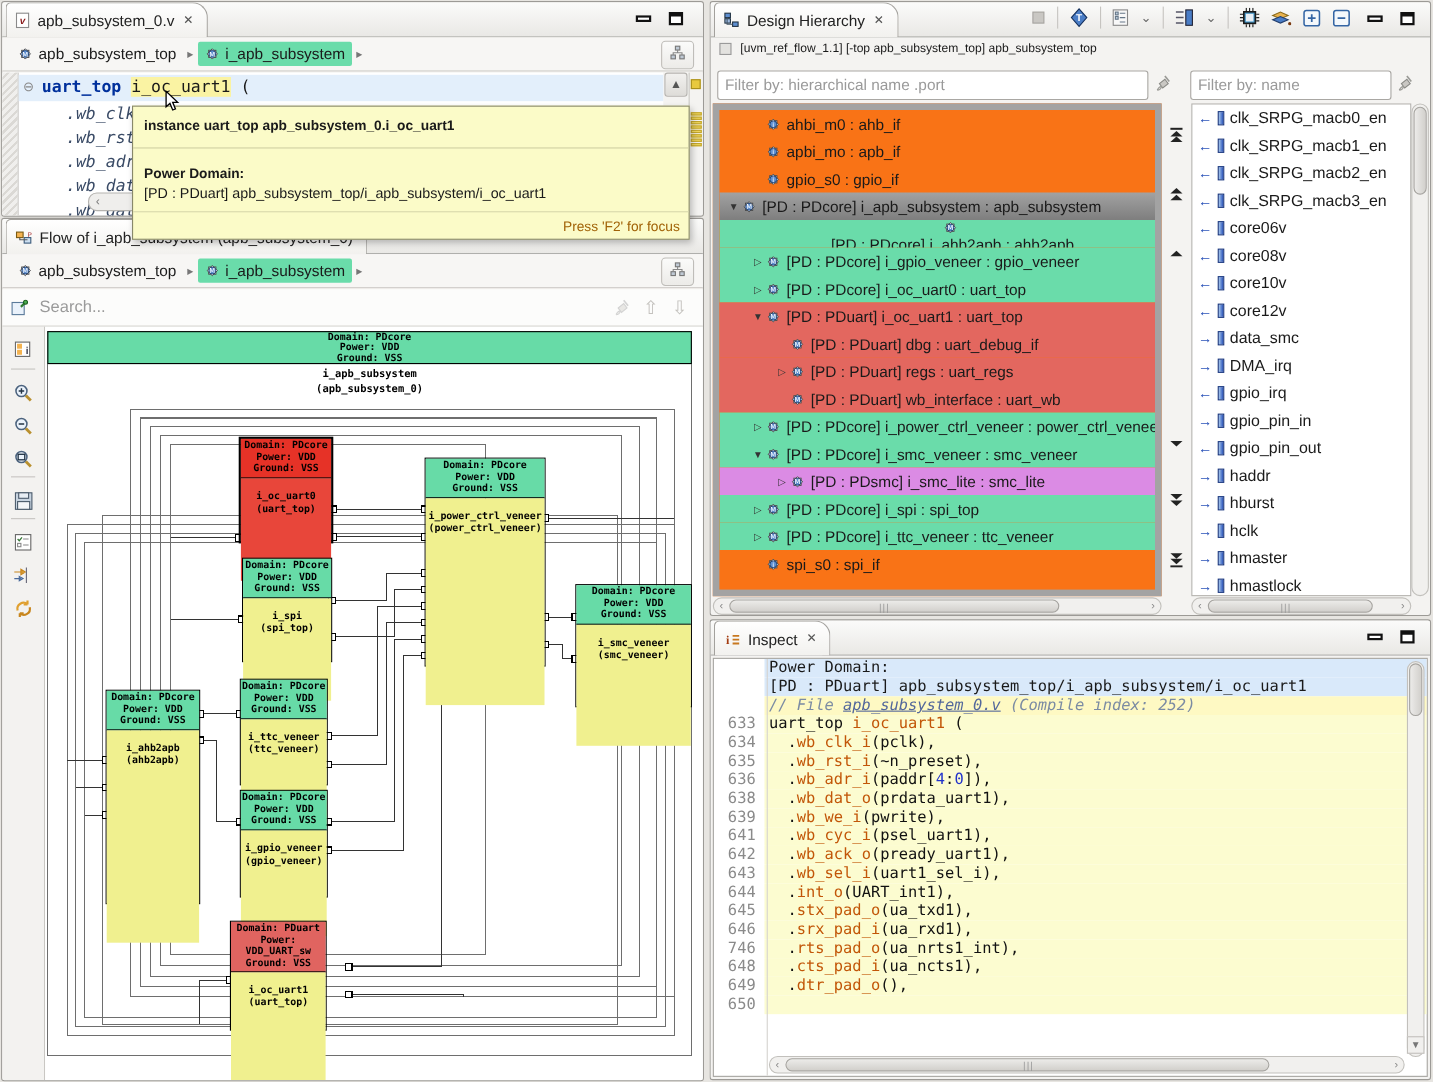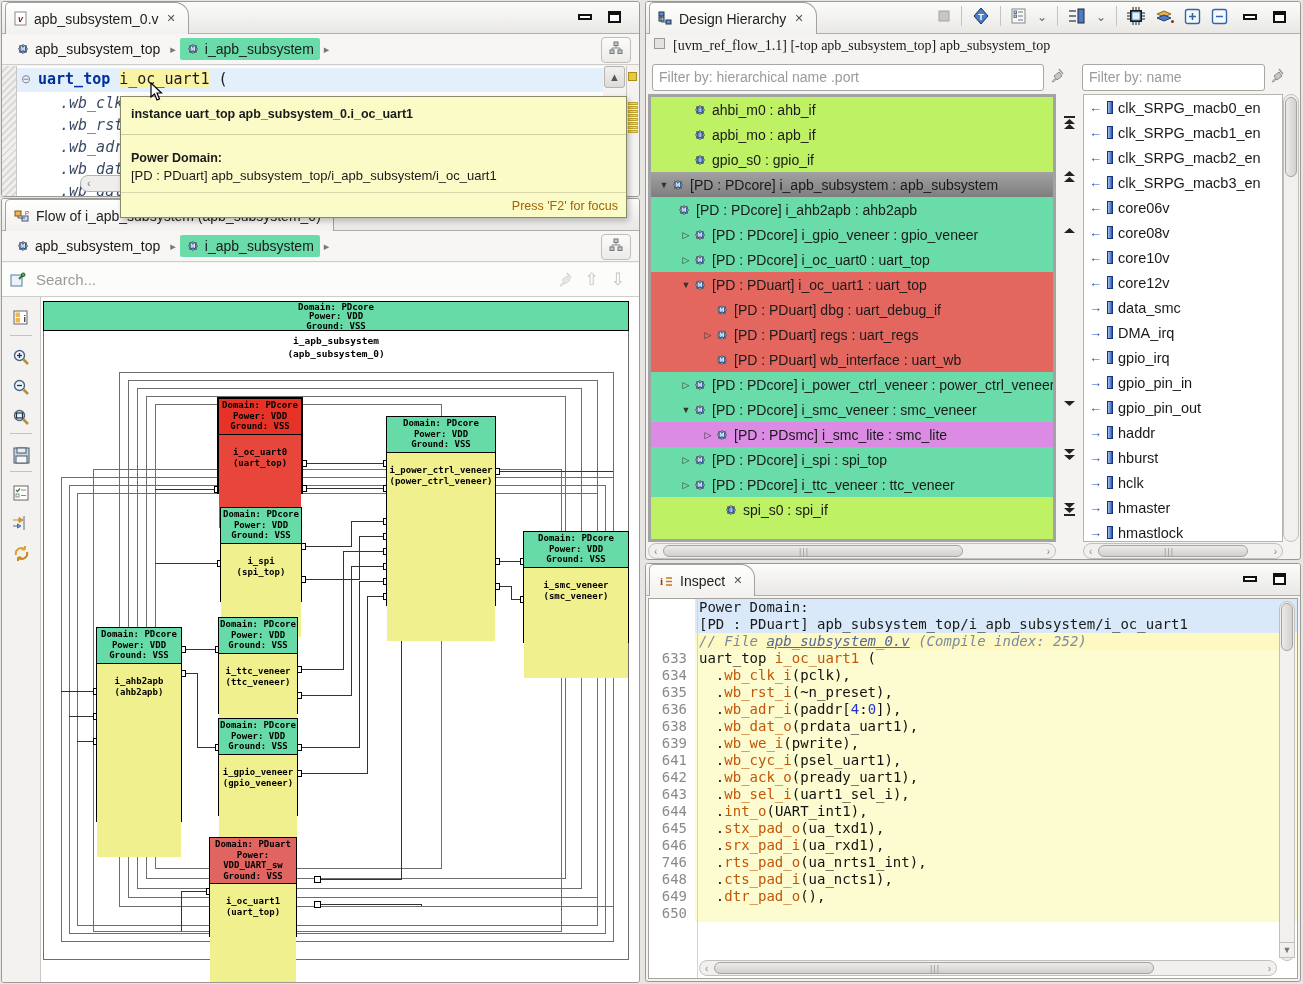--- a/index.html
+++ b/index.html
@@ -74,27 +74,27 @@
   .blk .hd { text-align:center; line-height:10.5px; padding:1px 1px 2px; border-bottom:1px solid #000; }
   .blk .bd { text-align:center; line-height:11px; padding-top:12px; height:100%; }
   .blk.red { border-width:2px; }
   .blk.red .hd { background:#E63227; }
   .blk.red .bd { background:#E8463A; }
   .blk.green .hd { background:#67DBA7; }
   .blk.green .bd, .blk.salmon .bd { background:#F0F08F; }
   .blk.salmon .hd { background:#E06460; }
 
   
-  .cfgline { position:absolute; left:8px; top:36px; display:flex; gap:8px; font-size:14px;font-family:Liberation Serif, serif; }
+  .cfgline { position:absolute; left:8px; top:36px; display:flex; gap:8px; align-items:center; font-size:11px; }
   .cfg-icon { width:11px; height:11px; background:#E3E2DF; border:1px solid #9a9a9a; }
   .filter { position:absolute; top:62px; height:27px; background:#fff; border:1px solid #A9A7A3; border-radius:3px;
             font-size:14px; color:#9a9a9a; padding:4px 6px; overflow:hidden; white-space:nowrap; }
   .brush { position:absolute; top:66px; }
-  .tree { position:absolute; left:2px; top:92px; width:408px; height:448px; background:#bef264;
-          border:3px solid #a3a3a3; overflow:hidden; }
+  .tree { position:absolute; left:2px; top:92px; width:408px; height:448px; background:#f97316;
+          border:6px solid #a3a3a3; overflow:hidden; }
   .trow { height:25px; display:flex; align-items:center; font-size:14px; white-space:nowrap; overflow:hidden; }
   .trow .arr { width:14px; text-align:center; font-size:9px; color:#333; flex:none; }
   .trow .ticon { flex:none; margin-right:5px; display:flex; }
   .trow.bg-green { background:#6ADCAA; }
   .trow.bg-red { background:#E3675F; }
   .trow.bg-purple { background:#DB8BE4; }
   .trow.bg-selected { background:linear-gradient(#A2A2A2,#7E7E7E); }
   .navcol { position:absolute; left:412px; top:92px; width:24px; height:448px; }
   .navcol .nv { position:absolute; left:4px; }
   .ports { position:absolute; left:437px; top:92px; width:200px; height:448px; background:#fff;
@@ -686,21 +686,21 @@
             <g stroke="#444" fill="#DCE8F6" stroke-width="0.8">
               <rect x="3.7" y="3.7" width="6.6" height="6.6"></rect>
               <rect x="3.7" y="3.7" width="6.6" height="6.6" transform="rotate(45 7 7)"></rect>
             </g>
             <circle cx="7" cy="7" r="3.1" fill="#5E8FD0" stroke="#1C3C6E" stroke-width="0.8"></circle>
             <text x="7" y="9.4" font-size="6.2" text-anchor="middle" fill="#fff" font-family="DejaVu Sans">M</text>
           </svg>
         </span>
         <span>[PD : PDcore] i_apb_subsystem : apb_subsystem</span>
       </div>
-      <div class="trow bg-green" style="padding-left: 12px;">
+      <div class="trow bg-green" style="padding-left: 28px; flex-direction: column;">
         <span class="arr"></span>
         <span class="ticon">
           <svg width="14" height="14" viewBox="0 0 14 14">
             <g stroke="#444" fill="#DCE8F6" stroke-width="0.8">
               <rect x="3.7" y="3.7" width="6.6" height="6.6"></rect>
               <rect x="3.7" y="3.7" width="6.6" height="6.6" transform="rotate(45 7 7)"></rect>
             </g>
             <circle cx="7" cy="7" r="3.1" fill="#5E8FD0" stroke="#1C3C6E" stroke-width="0.8"></circle>
             <text x="7" y="9.4" font-size="6.2" text-anchor="middle" fill="#fff" font-family="DejaVu Sans">M</text>
           </svg>
@@ -854,21 +854,21 @@
             <g stroke="#444" fill="#DCE8F6" stroke-width="0.8">
               <rect x="3.7" y="3.7" width="6.6" height="6.6"></rect>
               <rect x="3.7" y="3.7" width="6.6" height="6.6" transform="rotate(45 7 7)"></rect>
             </g>
             <circle cx="7" cy="7" r="3.1" fill="#5E8FD0" stroke="#1C3C6E" stroke-width="0.8"></circle>
             <text x="7" y="9.4" font-size="6.2" text-anchor="middle" fill="#fff" font-family="DejaVu Sans">M</text>
           </svg>
         </span>
         <span>[PD : PDcore] i_ttc_veneer : ttc_veneer</span>
       </div>
-      <div class="trow" style="padding-left: 28px; margin-left: 31px;">
+      <div class="trow" style="padding-left: 28px;">
         <span class="arr"></span>
         <span class="ticon">
           <svg width="14" height="14" viewBox="0 0 14 14">
             <g stroke="#444" fill="#DCE8F6" stroke-width="0.8">
               <rect x="3.7" y="3.7" width="6.6" height="6.6"></rect>
               <rect x="3.7" y="3.7" width="6.6" height="6.6" transform="rotate(45 7 7)"></rect>
             </g>
             <circle cx="7" cy="7" r="3.1" fill="#5E8FD0" stroke="#1C3C6E" stroke-width="0.8"></circle>
             <text x="7" y="9.4" font-size="6.2" text-anchor="middle" fill="#fff" font-family="DejaVu Sans">i</text>
           </svg>

